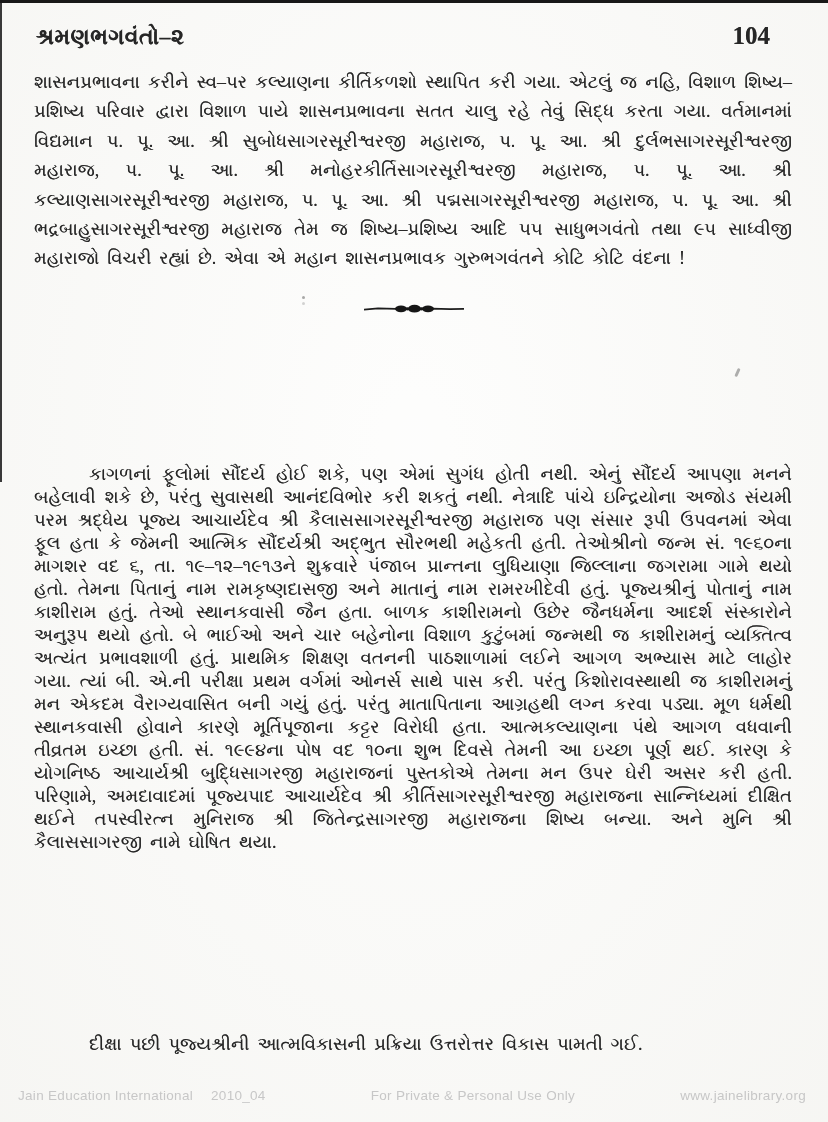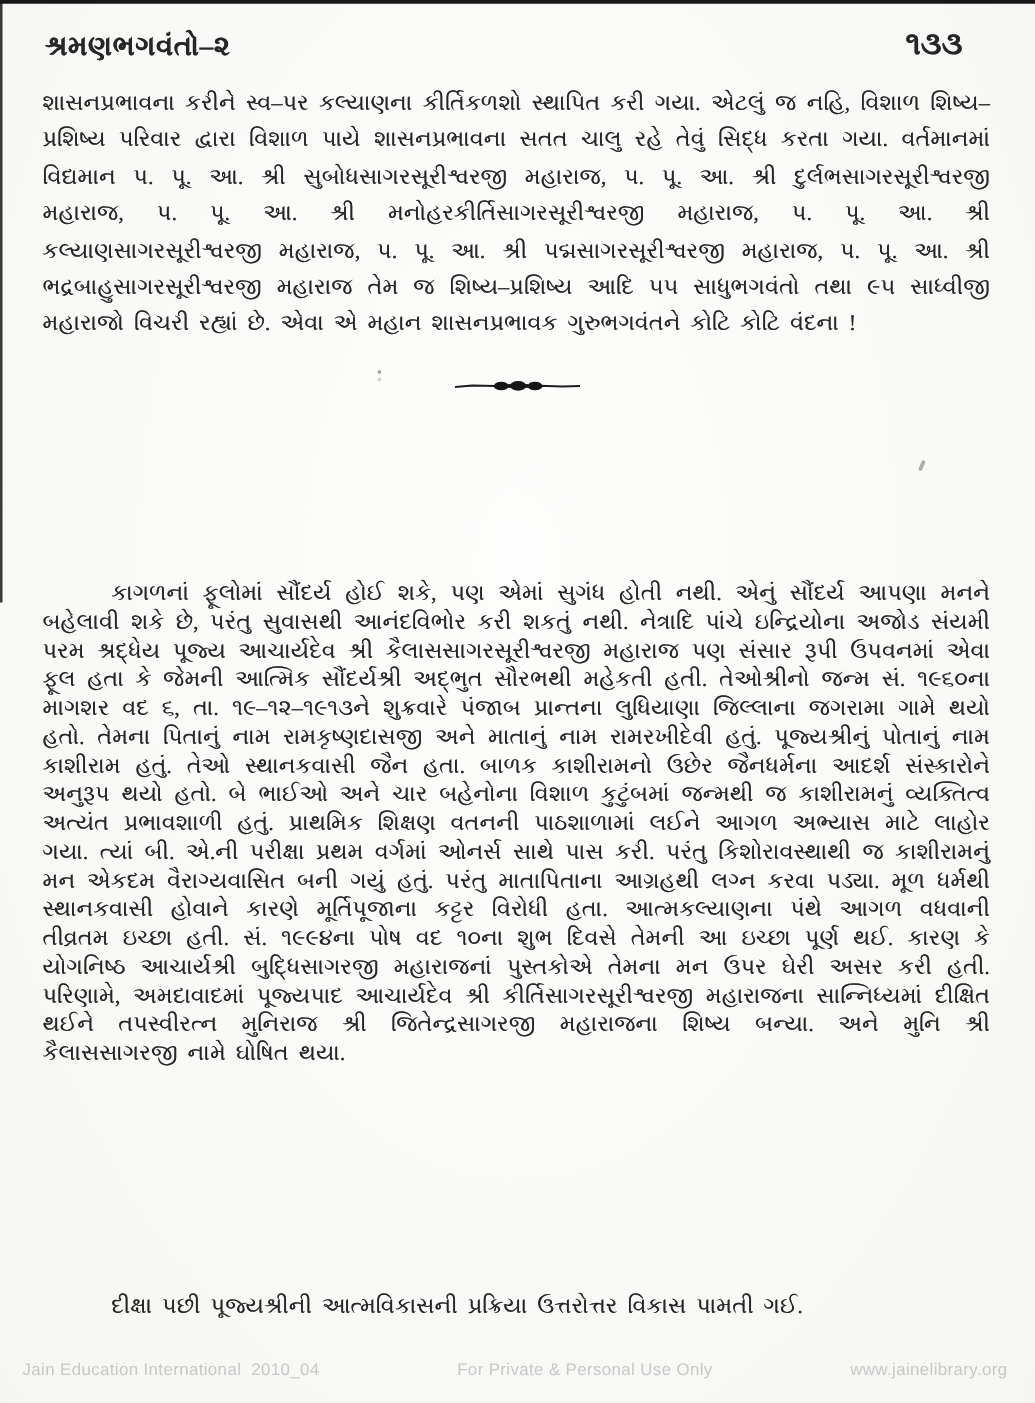--- a/index.html
+++ b/index.html
@@ -52,35 +52,35 @@
     word-spacing:6px;
     text-shadow:0 0 .7px rgba(0,0,0,.7);
   }
 
   .page-footer{
     position:absolute;left:18px;right:22px;top:1088px;
     display:flex;justify-content:space-between;align-items:baseline;
     font-family:"Liberation Sans","DejaVu Sans",sans-serif;
     font-size:13.5px;color:#c7c7c7;letter-spacing:.3px;
   }
-  .footer-left{display:flex;gap:8px;}
+  .footer-left{display:flex;gap:18px;}
 </style>
 </head>
 <body>
 
 <div class="page">
 
   <div class="edge-top"></div>
   <div class="edge-left"></div>
   <div class="speck-a"></div>
   <div class="speck-b"></div>
 
   <header class="running-header">
     <span class="running-title">શ્રમણભગવંતો–૨</span>
-    <span class="page-number">૧૩૩</span>
+    <span class="page-number">104</span>
   </header>
 
   <p class="body-text para-1">શાસનપ્રભાવના કરીને સ્વ–પર કલ્યાણના કીર્તિકળશો સ્થાપિત કરી ગયા. એટલું જ નહિ, વિશાળ શિષ્ય–પ્રશિષ્ય પરિવાર દ્વારા વિશાળ પાયે શાસનપ્રભાવના સતત ચાલુ રહે તેવું સિદ્ધ કરતા ગયા. વર્તમાનમાં વિદ્યમાન પ. પૂ. આ. શ્રી સુબોધસાગરસૂરીશ્વરજી મહારાજ, પ. પૂ. આ. શ્રી દુર્લભસાગરસૂરીશ્વરજી મહારાજ, પ. પૂ. આ. શ્રી મનોહરકીર્તિસાગરસૂરીશ્વરજી મહારાજ, પ. પૂ. આ. શ્રી કલ્યાણસાગરસૂરીશ્વરજી મહારાજ, પ. પૂ. આ. શ્રી પદ્મસાગરસૂરીશ્વરજી મહારાજ, પ. પૂ. આ. શ્રી ભદ્રબાહુસાગરસૂરીશ્વરજી મહારાજ તેમ જ શિષ્ય–પ્રશિષ્ય આદિ ૫૫ સાધુભગવંતો તથા ૯૫ સાધ્વીજી મહારાજો વિચરી રહ્યાં છે. એવા એ મહાન શાસનપ્રભાવક ગુરુભગવંતને કોટિ કોટિ વંદના !</p>
 
   <div class="divider">
     <svg width="100" height="14" viewBox="0 0 100 14">
       <path d="M0 7.6 L14 6.4 L32 6.8 L68 6.6 L86 7.2 L100 6.8" stroke="#1d1d1d" stroke-width="1.7" fill="none"></path>
       <ellipse cx="37" cy="6.8" rx="6" ry="3.4" fill="#161616"></ellipse>
       <ellipse cx="50.5" cy="6.7" rx="6.5" ry="3.9" fill="#161616"></ellipse>
       <ellipse cx="64" cy="6.8" rx="6" ry="3.4" fill="#161616"></ellipse>

